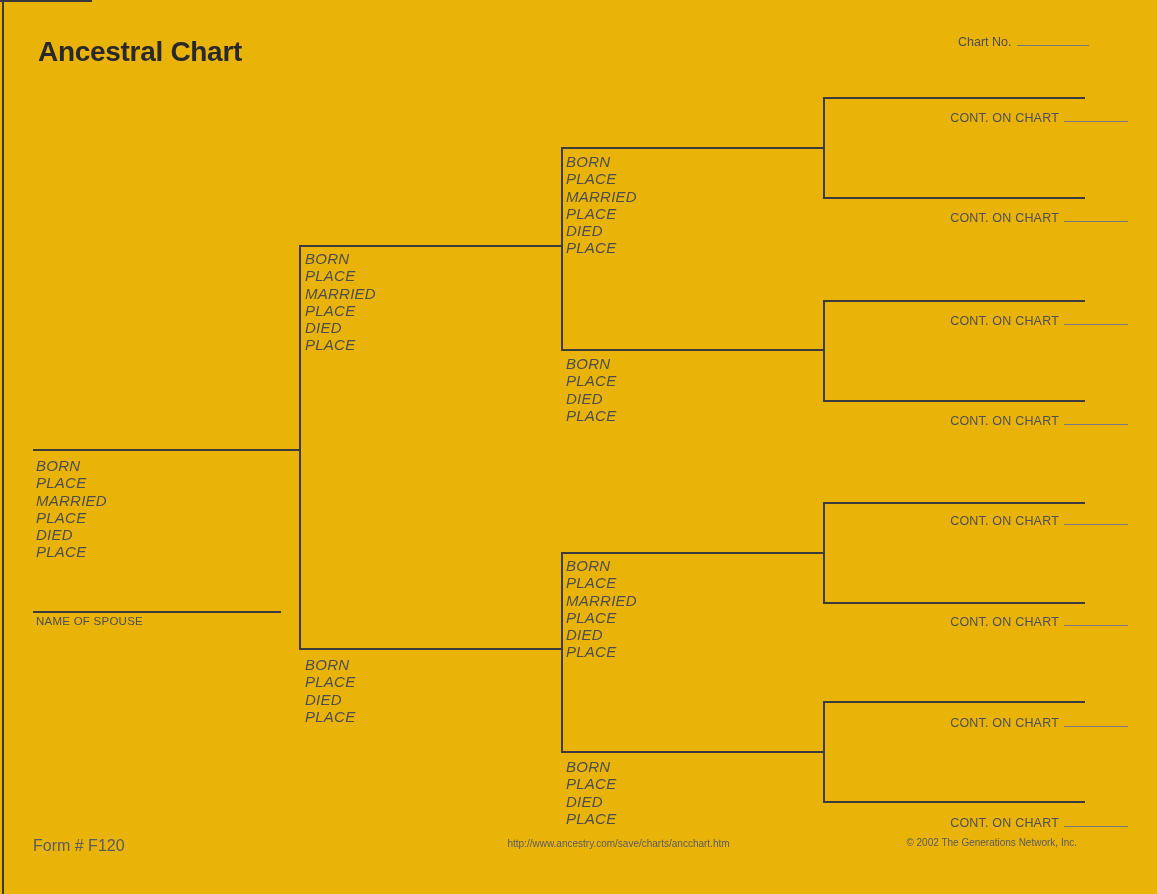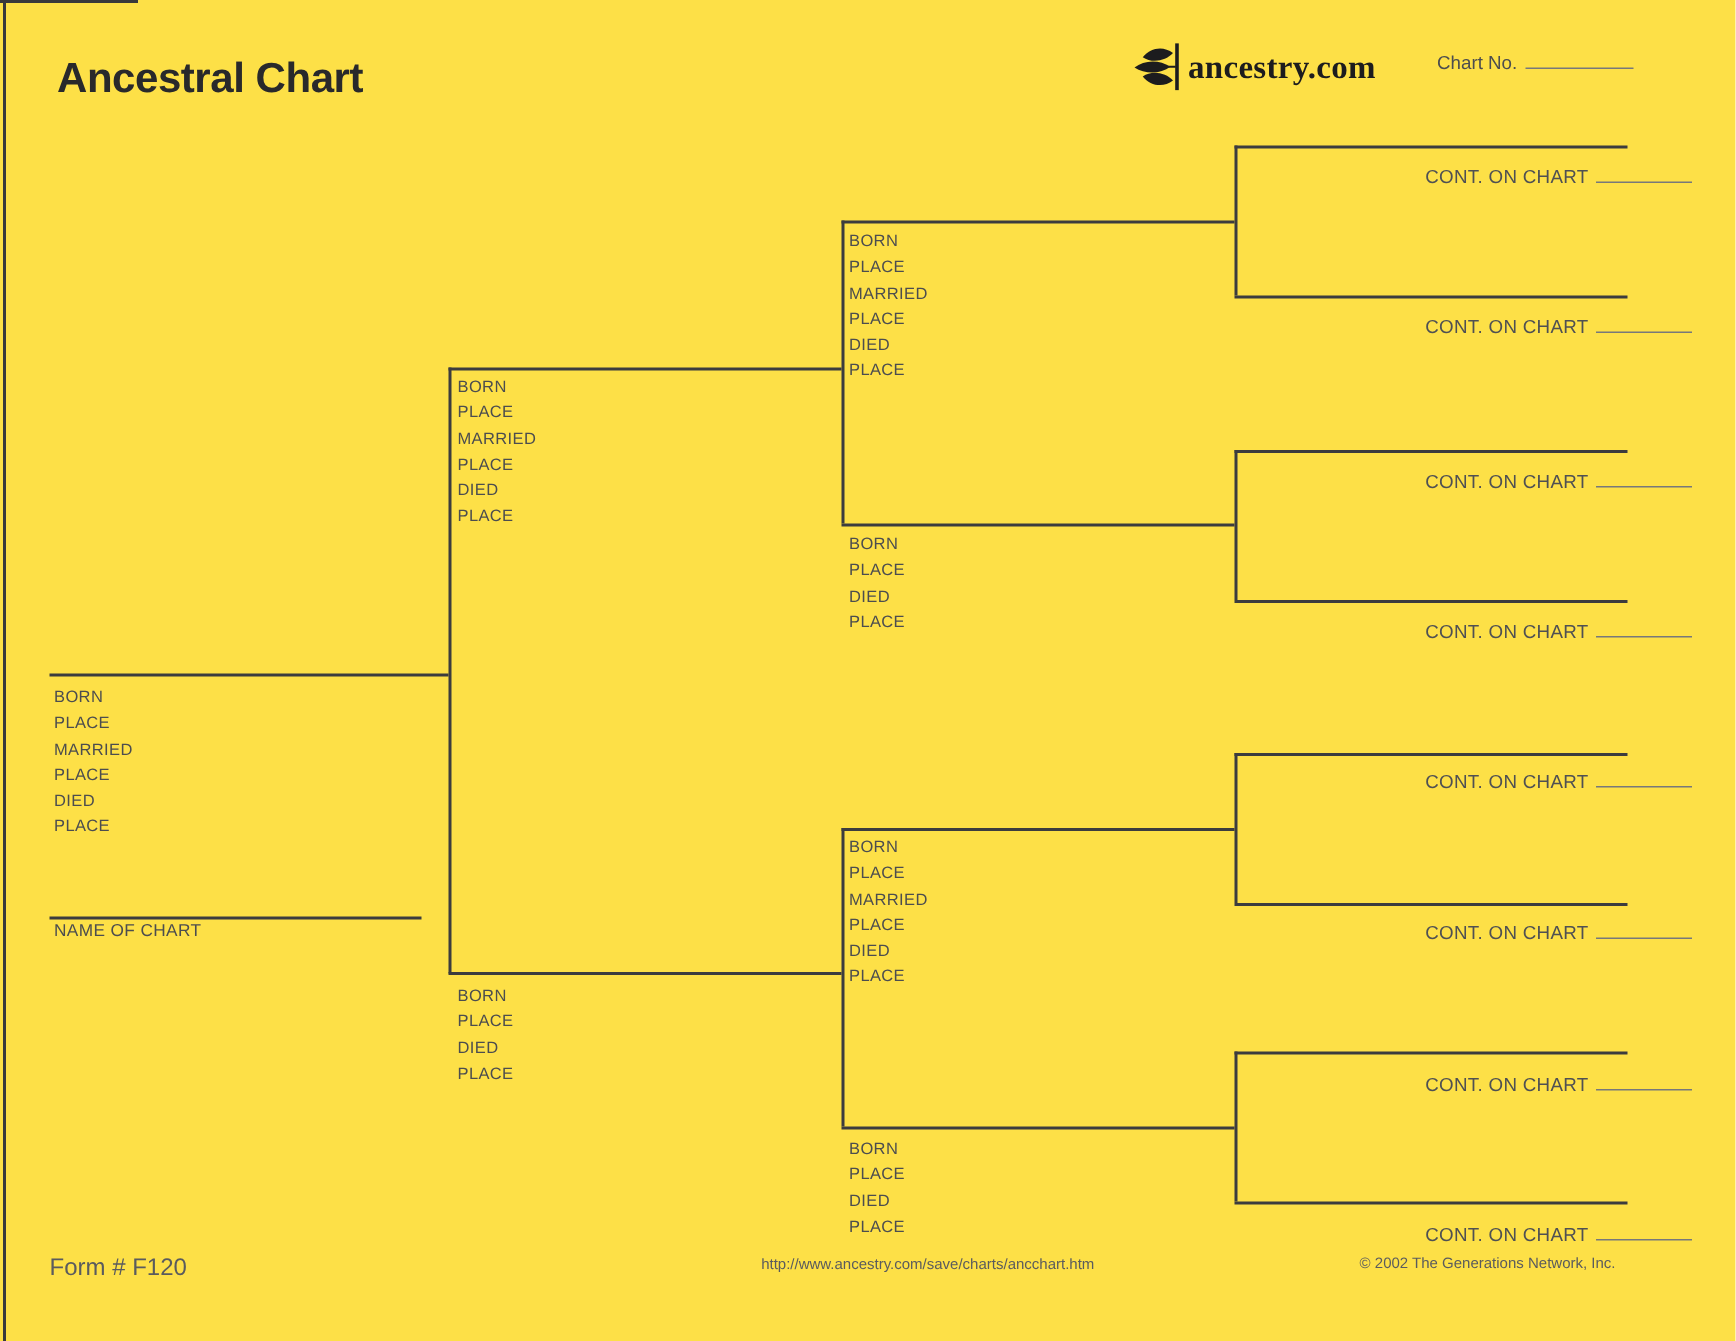--- a/index.html
+++ b/index.html
@@ -1,18 +1,18 @@
 <!DOCTYPE html>
 <html><head>
 <meta charset="utf-8">
 <style>
   html,body { margin:0; padding:0; background:#ffffff; }
   #page {
     position:relative; width:1157px; height:894px;
-    background:#fde047; overflow:hidden;
+    background:#eab308; overflow:hidden;
     font-family:"Liberation Sans", sans-serif;
     color:#4c4d4f;
   }
   
   .hline, .vline { position:absolute; background:#3c3c3e; }
   .hline { height:1.5px; }
   .vline { width:1.5px; }
   
   .page-border-left { position:absolute; left:2px; top:0; width:2px; height:894px; background:#39393b; }
   .page-border-topleft { position:absolute; left:0; top:0; width:92px; height:2px; background:#39393b; }
@@ -32,22 +32,22 @@
   .note { position:absolute; left:38px; top:123px; font-size:12.5px; line-height:17.5px; color:#414245; }
   .note .indent { margin-left:64px; }
 
   .blank {
     display:inline-block; height:12px; margin-left:5px;
     border-bottom:1.2px solid #77787b;
   }
   .w64 { width:64px; } .w72 { width:72px; }
 
   .fields {
-    position:absolute; font-size:11px; line-height:17.3px;
-    letter-spacing:0.25px; color:#4c4d4f;
+    position:absolute; font-size:15px; line-height:17.3px;
+    letter-spacing:0.25px; color:#4c4d4f;font-style:italic;
   }
   .spouse-label { position:absolute; left:36px; top:615px; font-size:11.5px; letter-spacing:0.25px; color:#4c4d4f; }
 
   .cont {
     position:absolute; right:29px; font-size:12.5px; letter-spacing:0.2px;
     color:#4f5053; white-space:nowrap;
   }
 
   .footer-form { position:absolute; left:33px; top:837px; font-size:16px; color:#5a5b5e; }
   .footer-url { position:absolute; left:0; top:838px; width:1157px; text-align:center; font-size:10px; color:#5a5b5e;margin-left:40px; }
@@ -56,50 +56,38 @@
 </head>
 <body>
 
 <div id="page">
 
   <div class="page-border-left"></div>
   <div class="page-border-topleft"></div>
 
   <div class="title">Ancestral Chart</div>
 
-  <div class="logo">
-    <span>
-      <svg width="36" height="33" viewBox="0 0 38 36" fill="#1c1c1e" xmlns="http://www.w3.org/2000/svg">
-        <rect x="32.6" y="1" width="2.6" height="34"></rect>
-        <path d="M31 8 C24 2.5 14.5 4 9 11 C15.5 15.5 25.5 14 31 8 Z"></path>
-        <path d="M29 18 C21 12.5 10 13 3 18.5 C10.5 23.5 22 23.5 29 18 Z"></path>
-        <path d="M31 28 C24 33.5 14.5 32 9 25 C15.5 20.5 25.5 22 31 28 Z"></path>
-        <path d="M33 17.2 L10 17.2 L10 18.8 L33 18.8 Z"></path>
-      </svg>
-    </span>
-    <span class="logo-text">ancestry.com</span>
-  </div>
 
   <div class="chart-no">
     <span>Chart No.</span><span class="blank w72"></span>
   </div>
 
 
   <div class="hline" style="left:33px; top:449px; width:266px;"></div>
   <div class="fields" style="left:36px; top:457px;">
     <div>BORN</div>
     <div>PLACE</div>
     <div>MARRIED</div>
     <div>PLACE</div>
     <div>DIED</div>
     <div>PLACE</div>
   </div>
 
   <div class="hline" style="left:33px; top:611px; width:248px;"></div>
-  <div class="spouse-label">NAME OF CHART</div>
+  <div class="spouse-label">NAME OF SPOUSE</div>
 
   <div class="vline" style="left:299px; top:245px; height:404px;"></div>
   <div class="hline" style="left:299px; top:245px; width:262px;"></div>
   <div class="fields" style="left:305px; top:250px;">
     <div>BORN</div>
     <div>PLACE</div>
     <div>MARRIED</div>
     <div>PLACE</div>
     <div>DIED</div>
     <div>PLACE</div>

